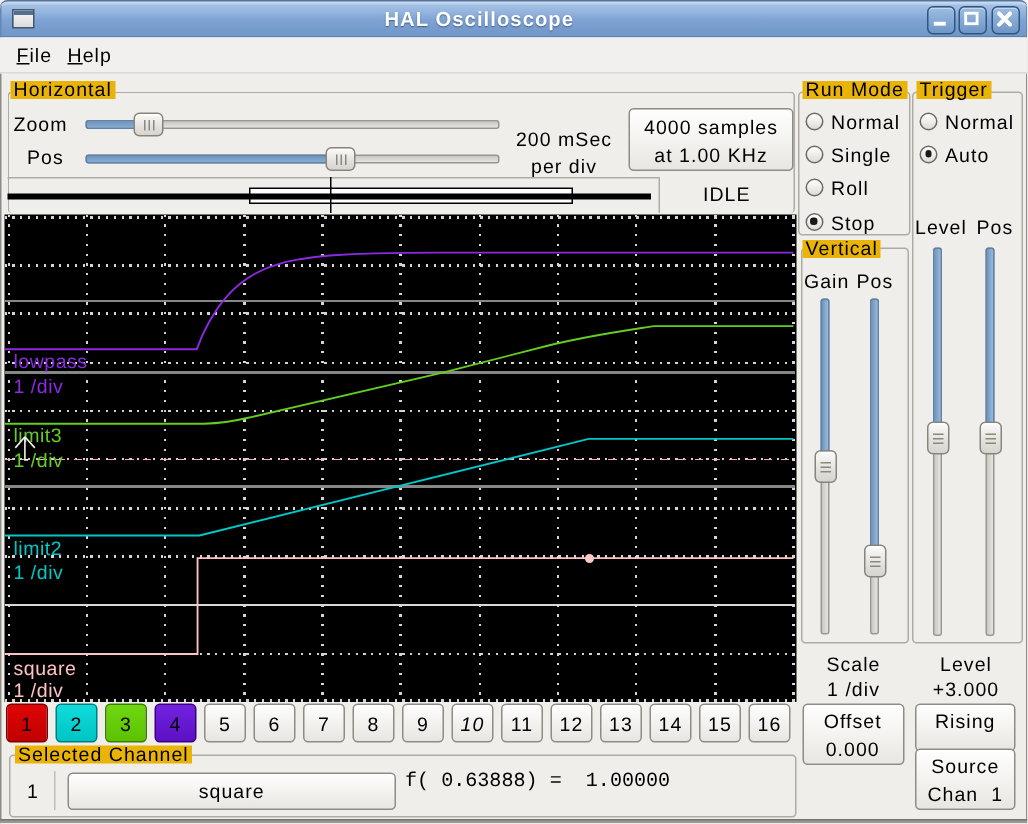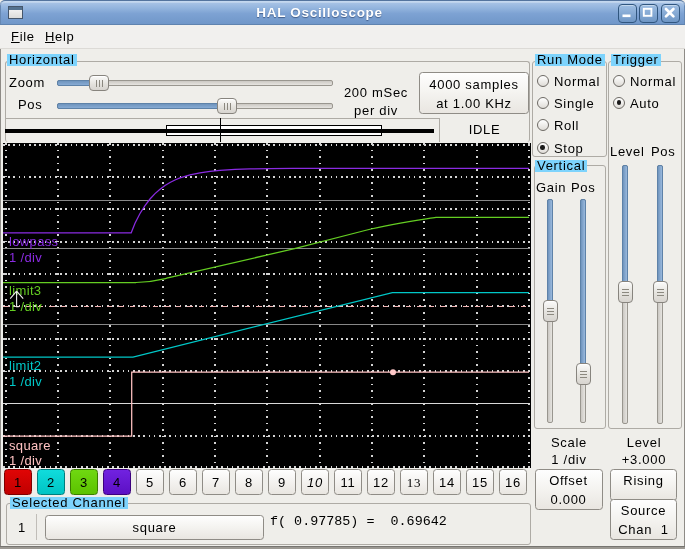--- a/index.html
+++ b/index.html
@@ -16,21 +16,21 @@
   text-shadow:0 1px 1px rgba(20,40,80,.55);font-size:13.5px;}
 #ticon{left:8px;top:6px;width:13px;height:11px;background:linear-gradient(#f8f8f8,#dcdcda);border:1px solid #45566b;
   box-shadow:inset 0 3px 0 #53718f;}
 .wbtn{top:3.5px;width:17px;height:17px;border:1px solid #30567f;border-radius:4px;
   background:linear-gradient(#9dbde2,#6e96c5);box-shadow:inset 0 1px 0 rgba(255,255,255,.4);}
 
 #menubar{left:0;top:25px;width:685px;height:23px;background:#f1f0ee;border-bottom:1px solid #dcdad6;}
 #menubar span.mi{position:absolute;top:4px;}
 
 .frame{border:1px solid #aeaba5;border-radius:3px;}
-.flab{background:#7dd3fc;padding:0 2px;line-height:12px;}
+.flab{background:#eab308;padding:0 2px;line-height:12px;}
 
 .btn{border:1px solid #8f8c86;border-radius:3.5px;text-align:center;
   background:linear-gradient(#fefefe 0%,#f5f4f1 45%,#e9e6e1 100%);box-sizing:border-box;}
 
 .htr{height:6px;border:1px solid #99968f;border-radius:2px;background:linear-gradient(#cbc8c3,#e6e4e0);box-sizing:border-box;}
 .htrb{height:6px;border:1px solid #5e82a8;border-radius:2px 0 0 2px;background:linear-gradient(#6f94bd,#87abd4);box-sizing:border-box;}
 .hhandle{width:20px;height:16px;border:1px solid #87847e;border-radius:4px;
   background:linear-gradient(#fbfbfa,#e3e1dc 60%,#d7d4cf);box-shadow:inset 0 1px 0 #fff;box-sizing:border-box;}
 .grip{position:absolute;top:4px;width:1px;height:7px;background:#8b887f;}
 .vtr{width:6px;border:1px solid #99968f;border-radius:2px;background:linear-gradient(90deg,#cbc8c3,#e6e4e0);box-sizing:border-box;}
@@ -172,31 +172,31 @@
   <div class="abs ch" style="left:70px;background:linear-gradient(#6fd811,#5cc200);border-color:#3a7d00;">3</div>
   <div class="abs ch" style="left:103px;background:linear-gradient(#7122e0,#5c10c4);border-color:#3c007d;">4</div>
   <div class="abs ch" style="left:136px;">5</div>
   <div class="abs ch" style="left:169px;">6</div>
   <div class="abs ch" style="left:202px;">7</div>
   <div class="abs ch" style="left:235px;">8</div>
   <div class="abs ch" style="left:268px;">9</div>
   <div class="abs ch" style="left:301px;font-style:italic;">10</div>
   <div class="abs ch" style="left:334px;">11</div>
   <div class="abs ch" style="left:367px;">12</div>
-  <div class="abs ch" style="left:400px;font-family:Liberation Serif, serif;">13</div>
+  <div class="abs ch" style="left:400px;">13</div>
   <div class="abs ch" style="left:433px;">14</div>
   <div class="abs ch" style="left:466px;">15</div>
   <div class="abs ch" style="left:499px;">16</div>
 
   <div class="abs frame" style="left:6px;top:503px;width:523px;height:40px;"></div>
   <div class="abs flab" style="left:10px;top:497px;">Selected Channel</div>
   <div class="abs" style="left:17px;top:520px;width:10px;text-align:center;">1</div>
   <div class="abs" style="left:36px;top:514px;width:1px;height:26px;background:#c0bdb8;"></div>
   <div class="abs btn" style="left:45px;top:515px;width:219px;height:25px;line-height:23px;">square</div>
-  <div class="abs" style="left:270px;top:513.5px;font-family:'Liberation Mono',monospace;font-size:13.4px;white-space:pre;letter-spacing:0;">f( 0.97785) =  0.69642</div>
+  <div class="abs" style="left:270px;top:513.5px;font-family:'Liberation Mono',monospace;font-size:13.4px;white-space:pre;letter-spacing:0;">f( 0.63888) =  1.00000</div>
 
   <div class="abs frame" style="left:532px;top:61px;width:73px;height:94px;"></div>
   <div class="abs flab" style="left:535px;top:54px;">Run Mode</div>
   <div class="abs radio" style="left:536.5px;top:75px;"></div>
   <div class="abs" style="left:554px;top:74px;">Normal</div>
   <div class="abs radio" style="left:536.5px;top:96.5px;"></div>
   <div class="abs" style="left:554px;top:95.5px;">Single</div>
   <div class="abs radio" style="left:536.5px;top:119px;"></div>
   <div class="abs" style="left:554px;top:118px;">Roll</div>
   <div class="abs radio" style="left:536.5px;top:141.5px;">

